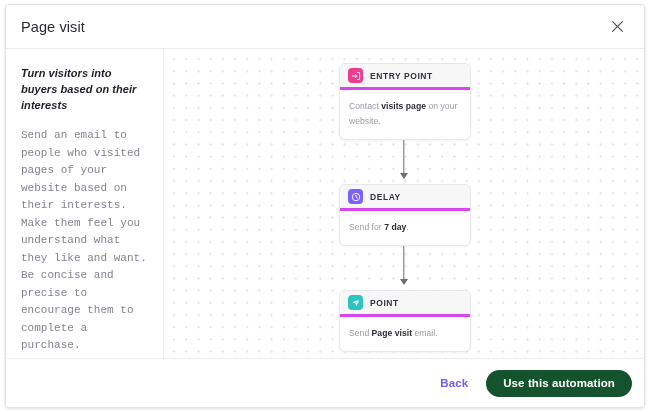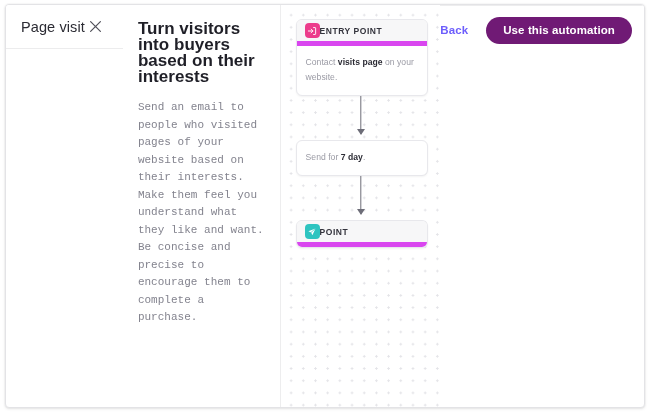--- a/index.html
+++ b/index.html
@@ -18,21 +18,21 @@
     left: 5px;
     top: 4px;
     width: 640px;
     height: 404px;
     background: #ffffff;
     border: 1px solid #e3e3e6;
     border-radius: 4px;
     box-shadow: 0 1px 3px rgba(0,0,0,0.10), 0 0 0 1px rgba(0,0,0,0.02);
     box-sizing: border-box;
     display: flex;
-    flex-direction: row;
+    flex-direction: column;
     overflow: hidden;
   }
 
   
   #modal-header {
     height: 44px;
     min-height: 44px;
     border-bottom: 1px solid #ececed;
     display: flex;
     align-items: center;
@@ -67,26 +67,27 @@
   
   #side-panel {
     width: 158px;
     min-width: 158px;
     border-right: 1px solid #ededee;
     box-sizing: border-box;
     padding: 16px 14px 0 15px;
     background: #fff;
   }
   #side-heading {
-    font-size: 17px;
+    font-size: 11px;
     font-weight: bold;
     color: #1f1f27;
     line-height: 16px;
     letter-spacing: 0.05px;
     margin: 0 0 14px 0;
+    font-style: italic;
   }
   #side-desc {
     font-size: 11px;
     color: #83838e;
     line-height: 17.5px;
     margin: 0;
     letter-spacing: 0.02px;
     font-family: Liberation Mono, monospace;
   }
 
@@ -113,26 +114,26 @@
     width: 130px;
     background: #ffffff;
     border: 1px solid #e8e8ec;
     border-radius: 6px;
     box-shadow: 0 1px 2px rgba(17,17,26,0.05);
     overflow: hidden;
     cursor: pointer;
   }
   .node-head {
     background: #f7f7f8;
-    border-bottom: 5px solid #d946ef;
+    border-bottom: 3px solid #d946ef;
     height: 26px;
     display: flex;
     align-items: center;
     padding: 0 8px;
-    gap: 0;
+    gap: 7px;
     box-sizing: border-box;
   }
   .node-icon {
     width: 15px;
     height: 15px;
     min-width: 15px;
     border-radius: 4px;
     display: flex;
     align-items: center;
     justify-content: center;
@@ -192,21 +193,21 @@
     background: #fff;
   }
   #back-link {
     font-size: 11.5px;
     color: #6d5efc;
     font-weight: bold;
     cursor: pointer;
     letter-spacing: 0.1px;
   }
   #use-btn {
-    background: #701a75;
+    background: #14532d;
     color: #ffffff;
     font-size: 11.5px;
     font-weight: bold;
     border: none;
     border-radius: 17px;
     height: 27px;
     padding: 0 17px;
     cursor: pointer;
     letter-spacing: 0.1px;
     font-family: "Liberation Sans", sans-serif;
@@ -249,38 +250,48 @@
           </div>
           <div class="node-body"><span>Contact </span><b>visits page</b><span> on your website.</span></div>
         </div>
 
         <div class="connector">
           <div class="line"></div>
           <div class="arrow"></div>
         </div>
 
         <div class="node-card">
+          <div class="node-head">
+            <span class="node-icon" style="background:#7b61ff">
+              <svg width="10" height="10" viewBox="0 0 16 16" aria-hidden="true">
+                <circle cx="8" cy="8" r="5.9" fill="none" stroke="#ffffff" stroke-width="1.5"></circle>
+                <path d="M8 4.6 V8.2 L10.4 9.7" fill="none" stroke="#ffffff" stroke-width="1.5" stroke-linecap="round" stroke-linejoin="round"></path>
+              </svg>
+            </span>
+            <span class="node-title">DELAY</span>
+          </div>
           <div class="node-body"><span>Send for </span><b>7 day</b><span>.</span></div>
         </div>
 
         <div class="connector">
           <div class="line"></div>
           <div class="arrow"></div>
         </div>
 
         <div class="node-card">
           <div class="node-head">
             <span class="node-icon" style="background:#2ec4c0">
               <svg width="10" height="10" viewBox="0 0 16 16" aria-hidden="true">
                 <path d="M13.6 2.4 L2.2 6.9 L6.6 8.6 L8.6 13.2 Z" fill="#ffffff"></path>
                 <path d="M13.6 2.4 L6.6 8.6" fill="none" stroke="#2ec4c0" stroke-width="1.1" stroke-linecap="round"></path>
               </svg>
             </span>
             <span class="node-title">POINT</span>
           </div>
+          <div class="node-body"><span>Send </span><b>Page visit</b><span> email.</span></div>
         </div>
 
       </div>
     </div>
   </div>
 
   <div id="modal-footer">
     <span id="back-link">Back</span>
     <button id="use-btn">Use this automation</button>
   </div>

